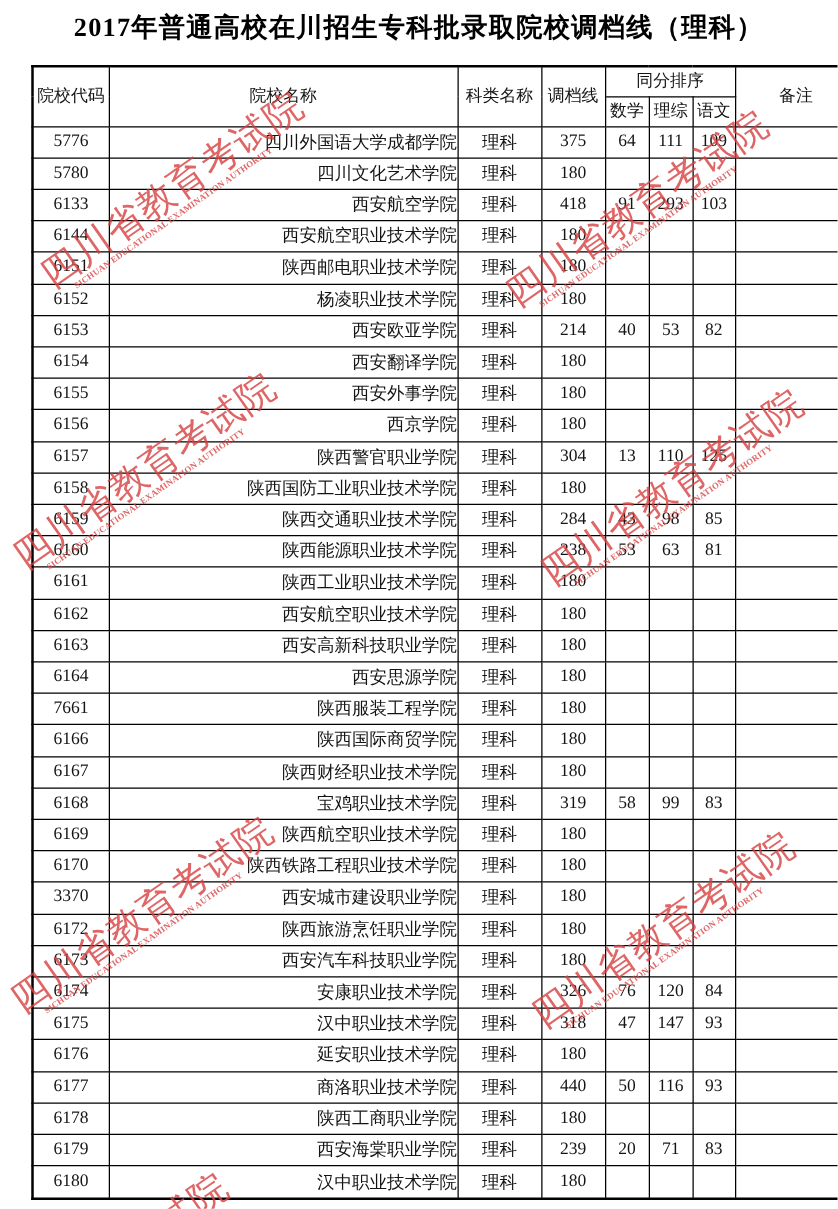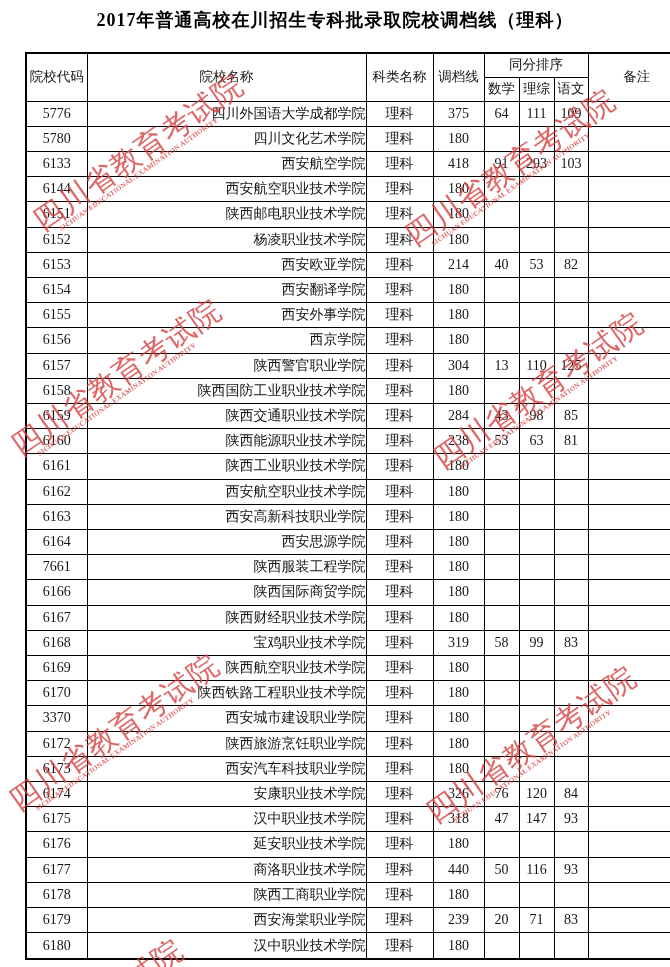--- a/index.html
+++ b/index.html
@@ -14,21 +14,21 @@
     overflow: hidden;
     font-family: "Liberation Serif", "DejaVu Serif", serif;
     color: #111111;
   }
   .page-title {
     position: absolute;
     top: 8px;
     left: 0;
     width: 100%;
     text-align: center;
-    font-size: 18px;
+    font-size: 21px;
     font-weight: bold;
     letter-spacing: 1px;
     color: #000000;
     white-space: nowrap;
   }
   table.score-table {
     position: absolute;
     left: 5px;
     top: 52px;
     width: 660px;

